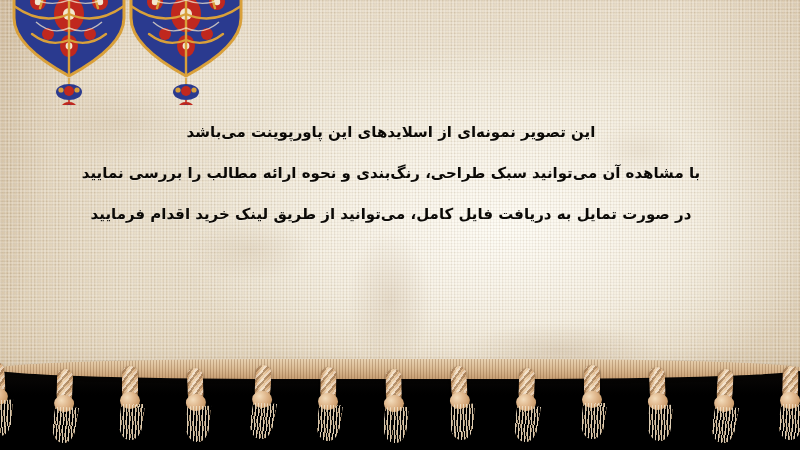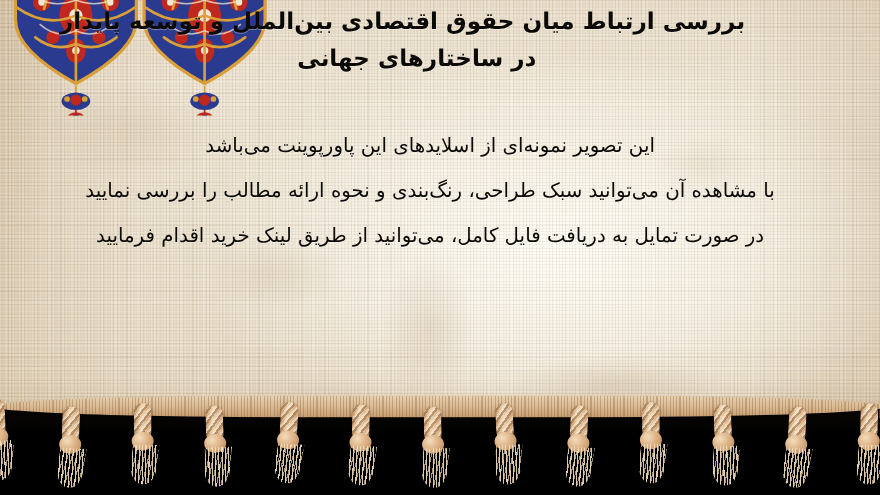--- a/index.html
+++ b/index.html
@@ -90,22 +90,22 @@
   .title-line-1 { padding-right: 48px; }
   .title-line-2 { padding-right: 22px; }
 
   .body-block {
     position: absolute;
     top: 112px;
     left: 0;
     width: 782px;
     text-align: center;
     color: #0b0906;
-    font-weight: normal;
-    font-size: 18px;
+    font-weight: bold;
+    font-size: 15px;
     line-height: 41px;
     letter-spacing: -0.2px;
     text-shadow: 0 1px 0 rgba(255,255,255,0.30);
     direction: rtl;
   }
   .body-line { white-space: nowrap; }
 
   
   .fringe-zone {
     position: absolute;
@@ -308,24 +308,20 @@
         <circle cx="8" cy="12" r="2.6" fill="#d9a03a"></circle>
         <path d="M0,22 L0,26" stroke="#c0281e" stroke-width="1.6"></path>
         <ellipse cx="0" cy="29" rx="7.5" ry="5" fill="#c0281e"></ellipse>
         <ellipse cx="0" cy="29" rx="3" ry="2.6" fill="#2a3a8f"></ellipse>
         <path d="M0,34 L0,37" stroke="#2a3a8f" stroke-width="1.4"></path>
         <circle cx="0" cy="40" r="3.4" fill="#c0281e"></circle>
       </g>
     </svg>
   </div>
 
-  <div class="title-block">
-    <div class="title-line-1">بررسی ارتباط میان حقوق اقتصادی بین‌الملل و توسعه پایدار</div>
-    <div class="title-line-2">در ساختارهای جهانی</div>
-  </div>
 
   <div class="body-block">
     <div class="body-line">این تصویر نمونه‌ای از اسلایدهای این پاورپوینت می‌باشد</div>
     <div class="body-line">با مشاهده آن می‌توانید سبک طراحی، رنگ‌بندی و نحوه ارائه مطالب را بررسی نمایید</div>
     <div class="body-line">در صورت تمایل به دریافت فایل کامل، می‌توانید از طریق لینک خرید اقدام فرمایید</div>
   </div>
 
   <div class="fringe-zone">
     <div class="fringe-black"></div>
     <div class="fringe-band"></div>

